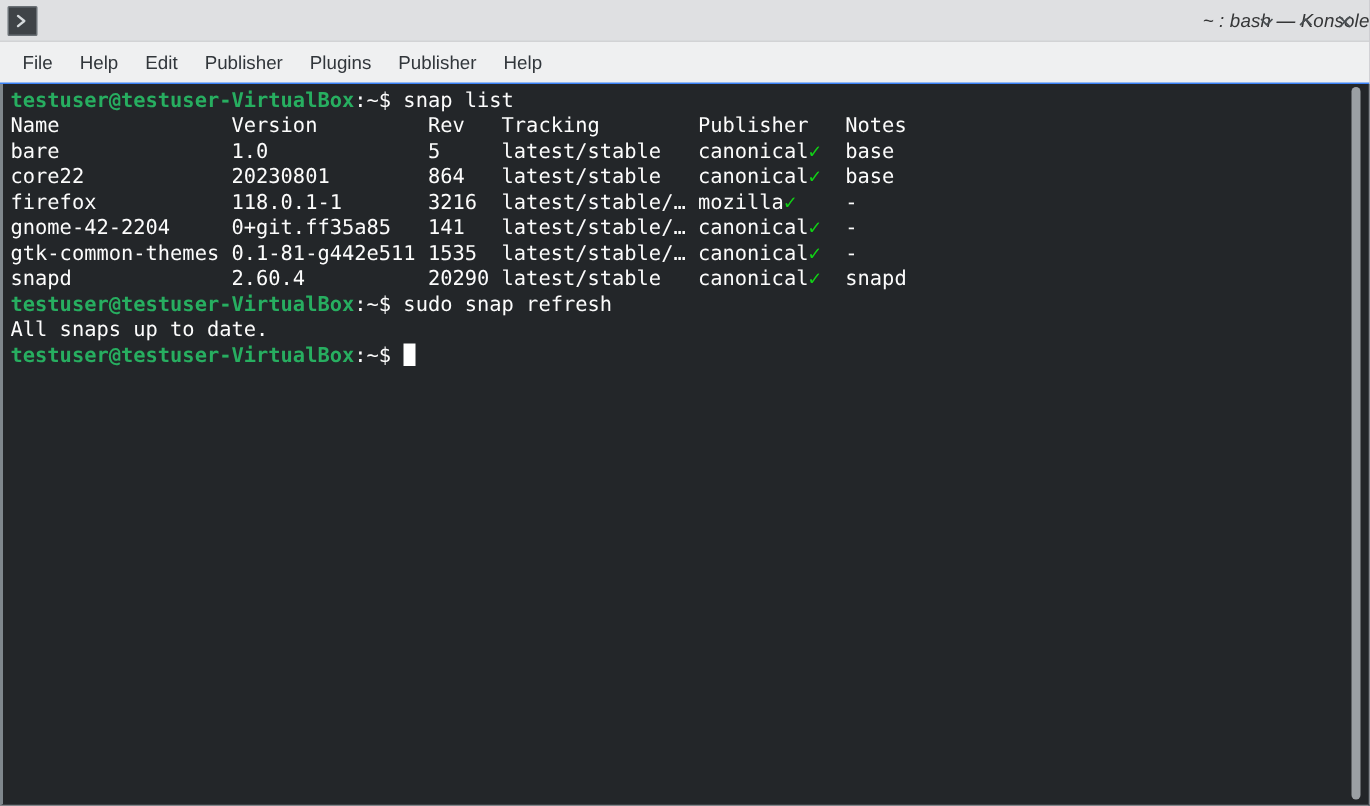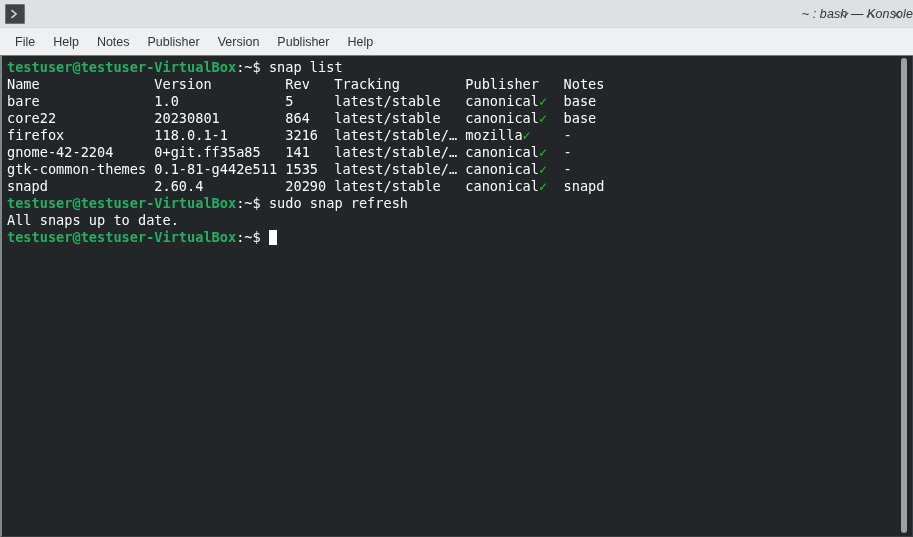--- a/index.html
+++ b/index.html
@@ -166,23 +166,23 @@
         <svg width="13" height="13" viewBox="0 0 13 13" aria-hidden="true">
           <path d="M3.2 3.2 L9.8 9.8 M9.8 3.2 L3.2 9.8" fill="none" stroke="#4b5054" stroke-width="1.15" stroke-linecap="round"></path>
         </svg>
       </div>
     </div>
   </div>
 
   <div class="menubar">
     <div class="menu-item">File</div>
     <div class="menu-item">Help</div>
-    <div class="menu-item">Notes</div>
+    <div class="menu-item">Edit</div>
     <div class="menu-item">Publisher</div>
-    <div class="menu-item">Version</div>
+    <div class="menu-item">Plugins</div>
     <div class="menu-item">Publisher</div>
     <div class="menu-item">Help</div>
   </div>
 
   <div class="terminal-wrap">
     <div class="terminal" id="terminal-output"><div class="line"><span class="c-green">testuser@testuser-VirtualBox</span><span class="c-white">:~$</span><span class="c-white"> snap list</span></div><div class="line">Name              Version         Rev   Tracking        Publisher   Notes</div><div class="line">bare              1.0             5     latest/stable   canonical<span class="c-check">✓</span>  base</div><div class="line">core22            20230801        864   latest/stable   canonical<span class="c-check">✓</span>  base</div><div class="line">firefox           118.0.1-1       3216  latest/stable/… mozilla<span class="c-check">✓</span>    -</div><div class="line">gnome-42-2204     0+git.ff35a85   141   latest/stable/… canonical<span class="c-check">✓</span>  -</div><div class="line">gtk-common-themes 0.1-81-g442e511 1535  latest/stable/… canonical<span class="c-check">✓</span>  -</div><div class="line">snapd             2.60.4          20290 latest/stable   canonical<span class="c-check">✓</span>  snapd</div><div class="line"><span class="c-green">testuser@testuser-VirtualBox</span><span class="c-white">:~$</span><span class="c-white"> sudo snap refresh</span></div><div class="line">All snaps up to date.</div><div class="line"><span class="c-green">testuser@testuser-VirtualBox</span><span class="c-white">:~$</span><span class="c-white"> </span><span class="cursor"></span></div></div>
     <div class="scrollbar">
       <div class="scrollbar-thumb"></div>
     </div>
   </div>

